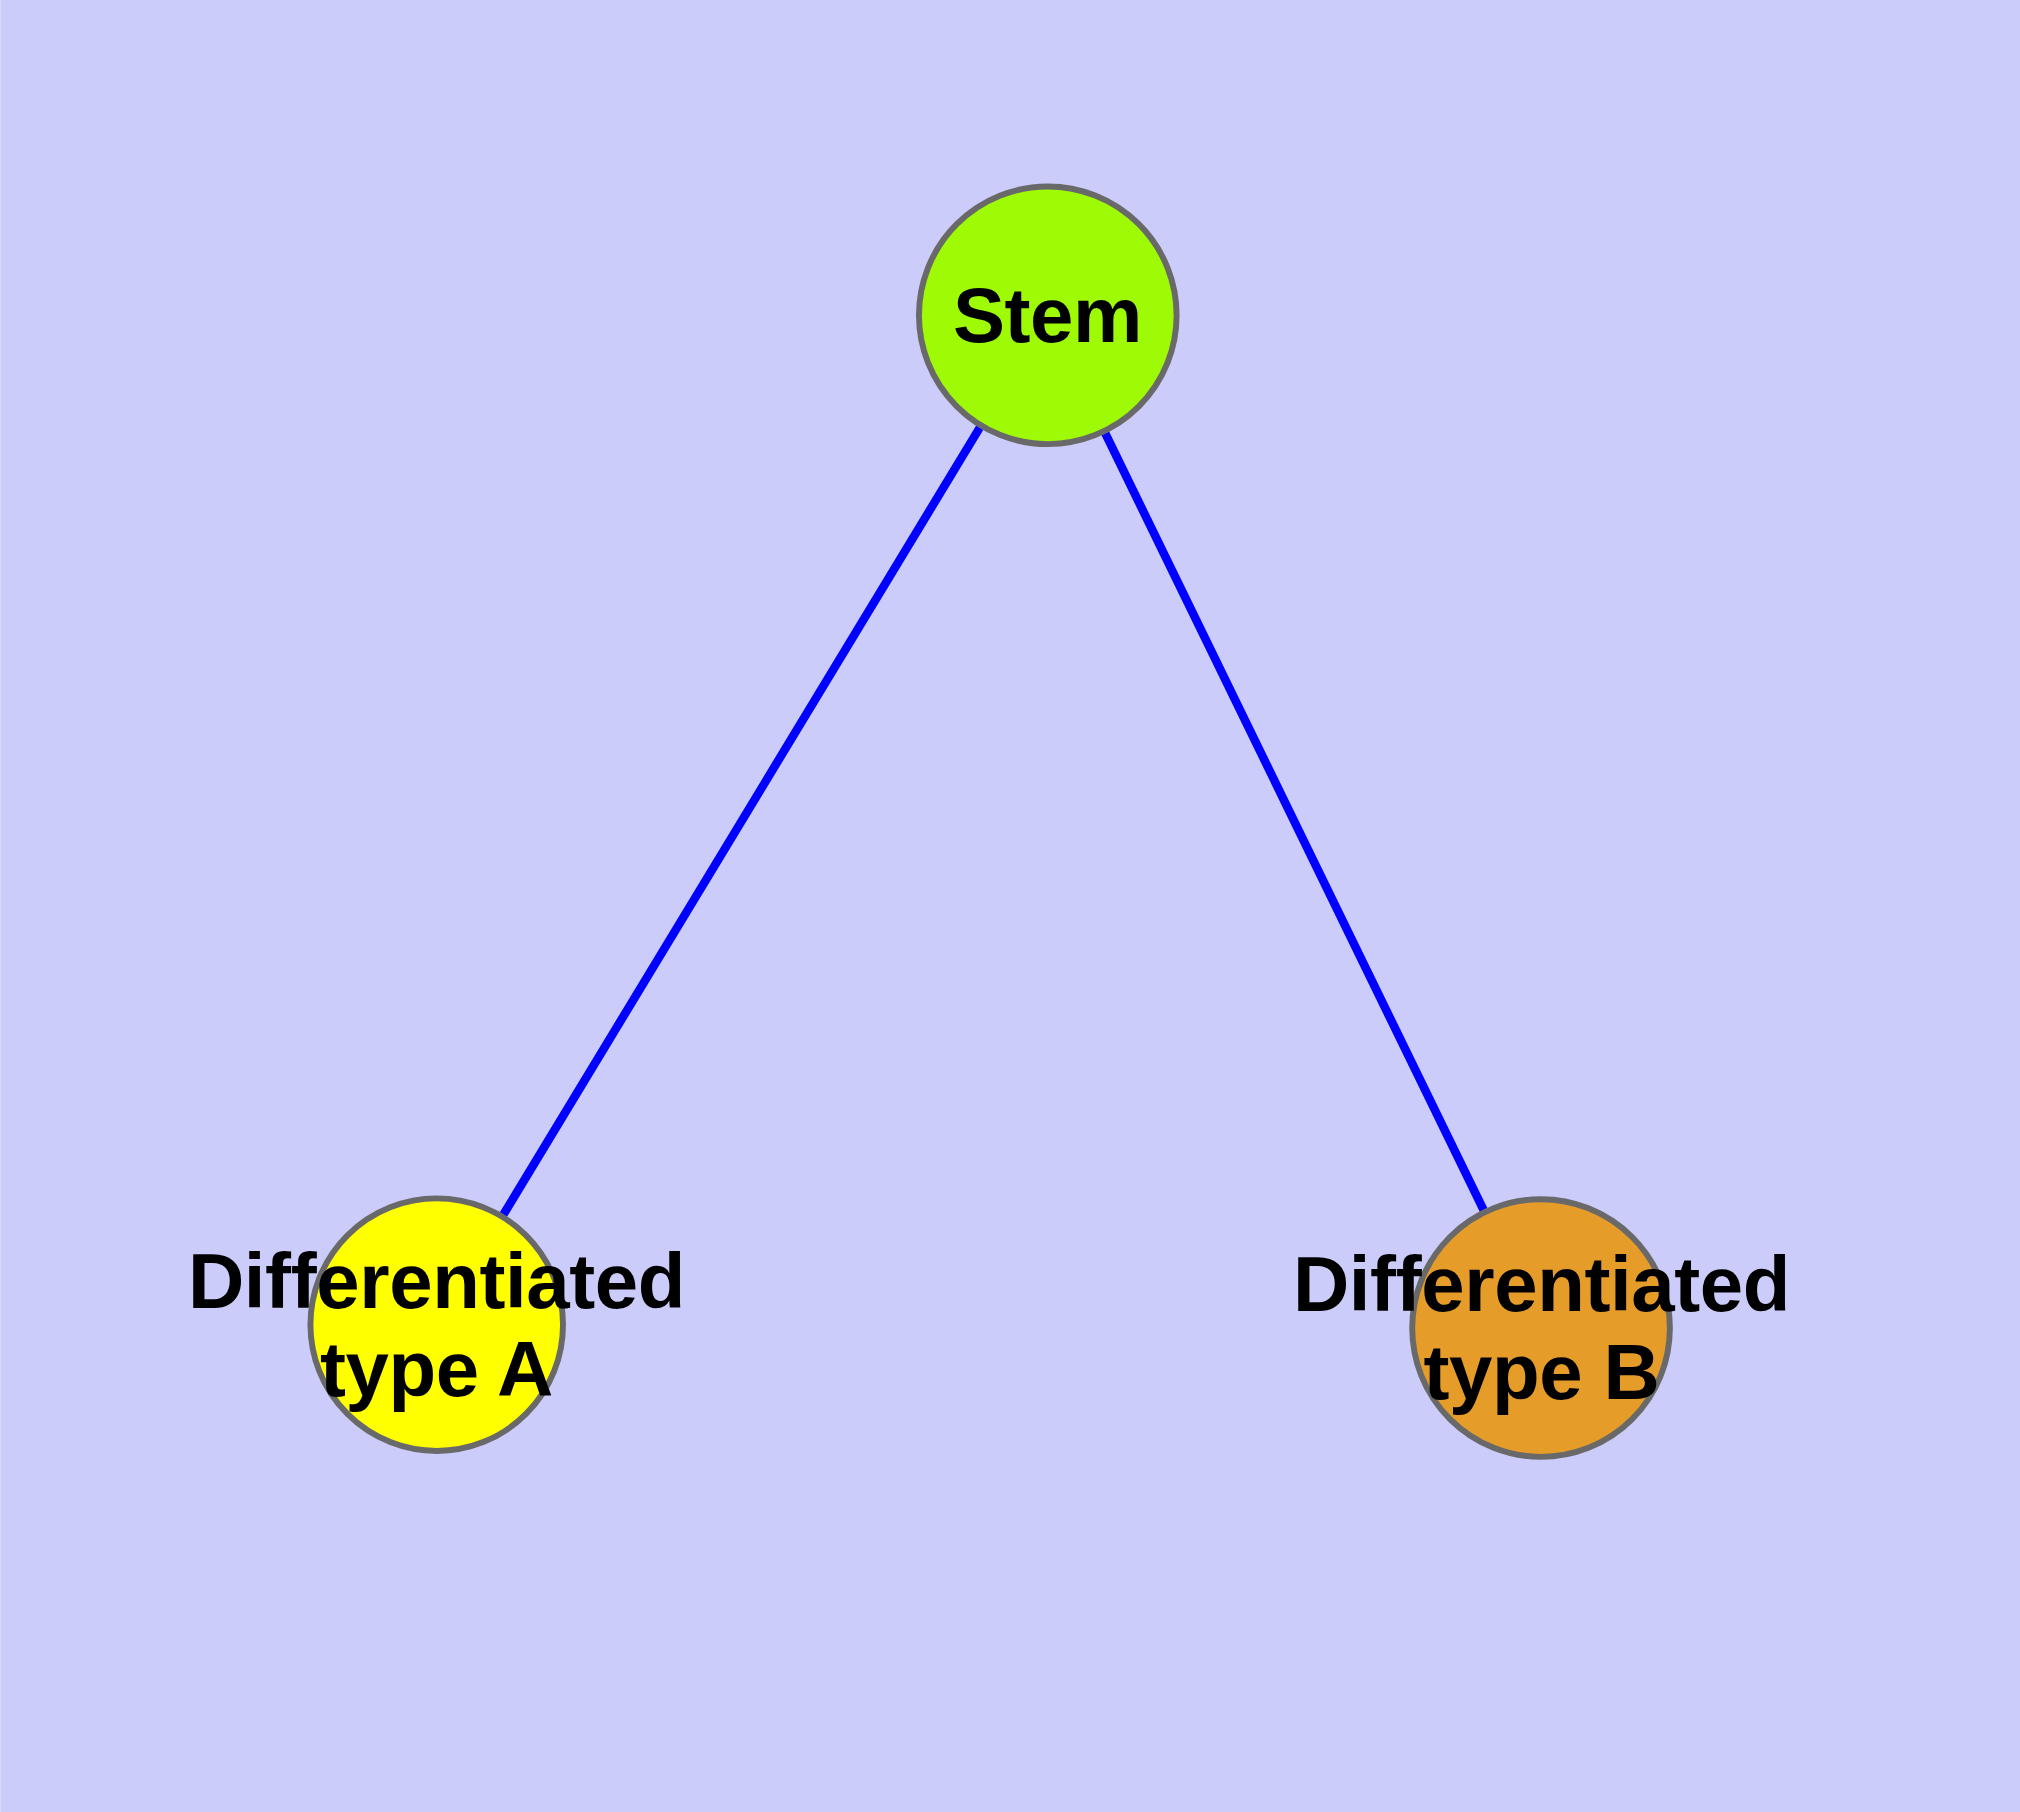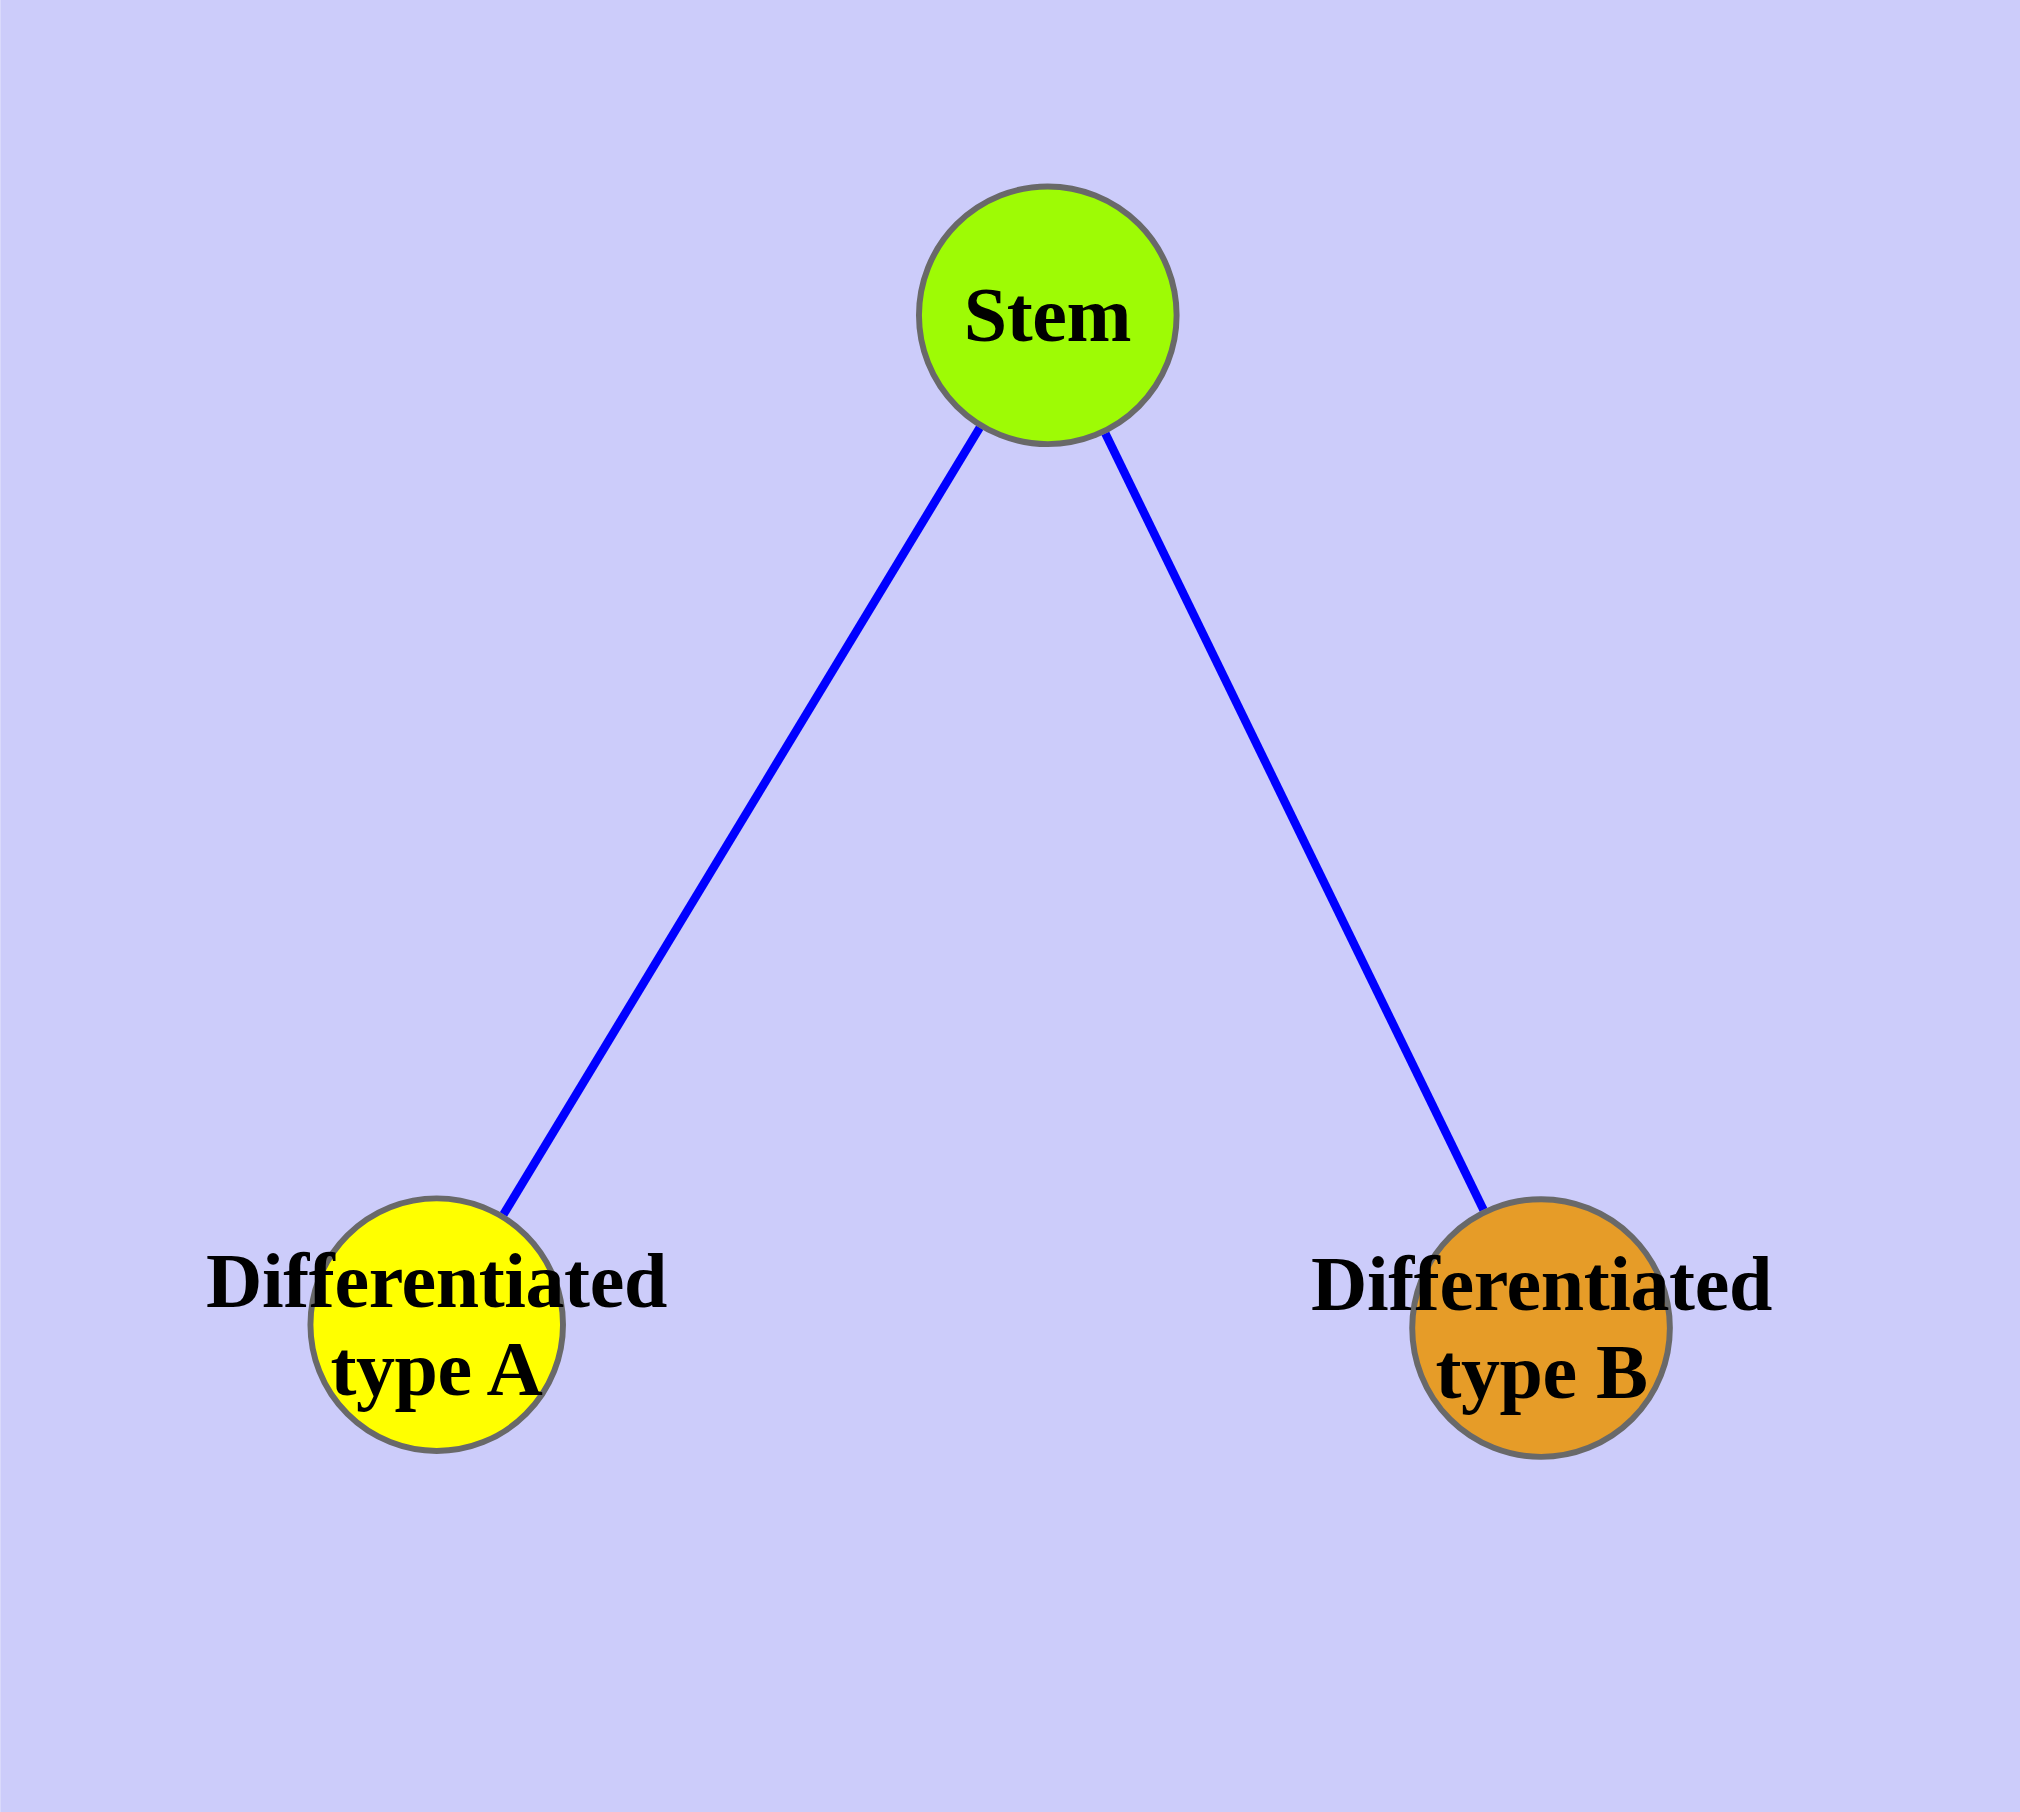--- a/index.html
+++ b/index.html
@@ -27,21 +27,21 @@
     top: 0;
     width: 2021px;
     height: 1812px;
     display: block;
   }
 
   .node-label {
     position: absolute;
     text-align: center;
     color: #000000;
-    font-family: Liberation Serif, serif;
+    font-family: Liberation Sans, sans-serif;
     font-weight: bold;
     font-size: 78px;
     line-height: 88px;
     white-space: pre;
     pointer-events: none;
     letter-spacing: -0.4px;
     -webkit-font-smoothing: antialiased;
   }
 </style>
 </head>

